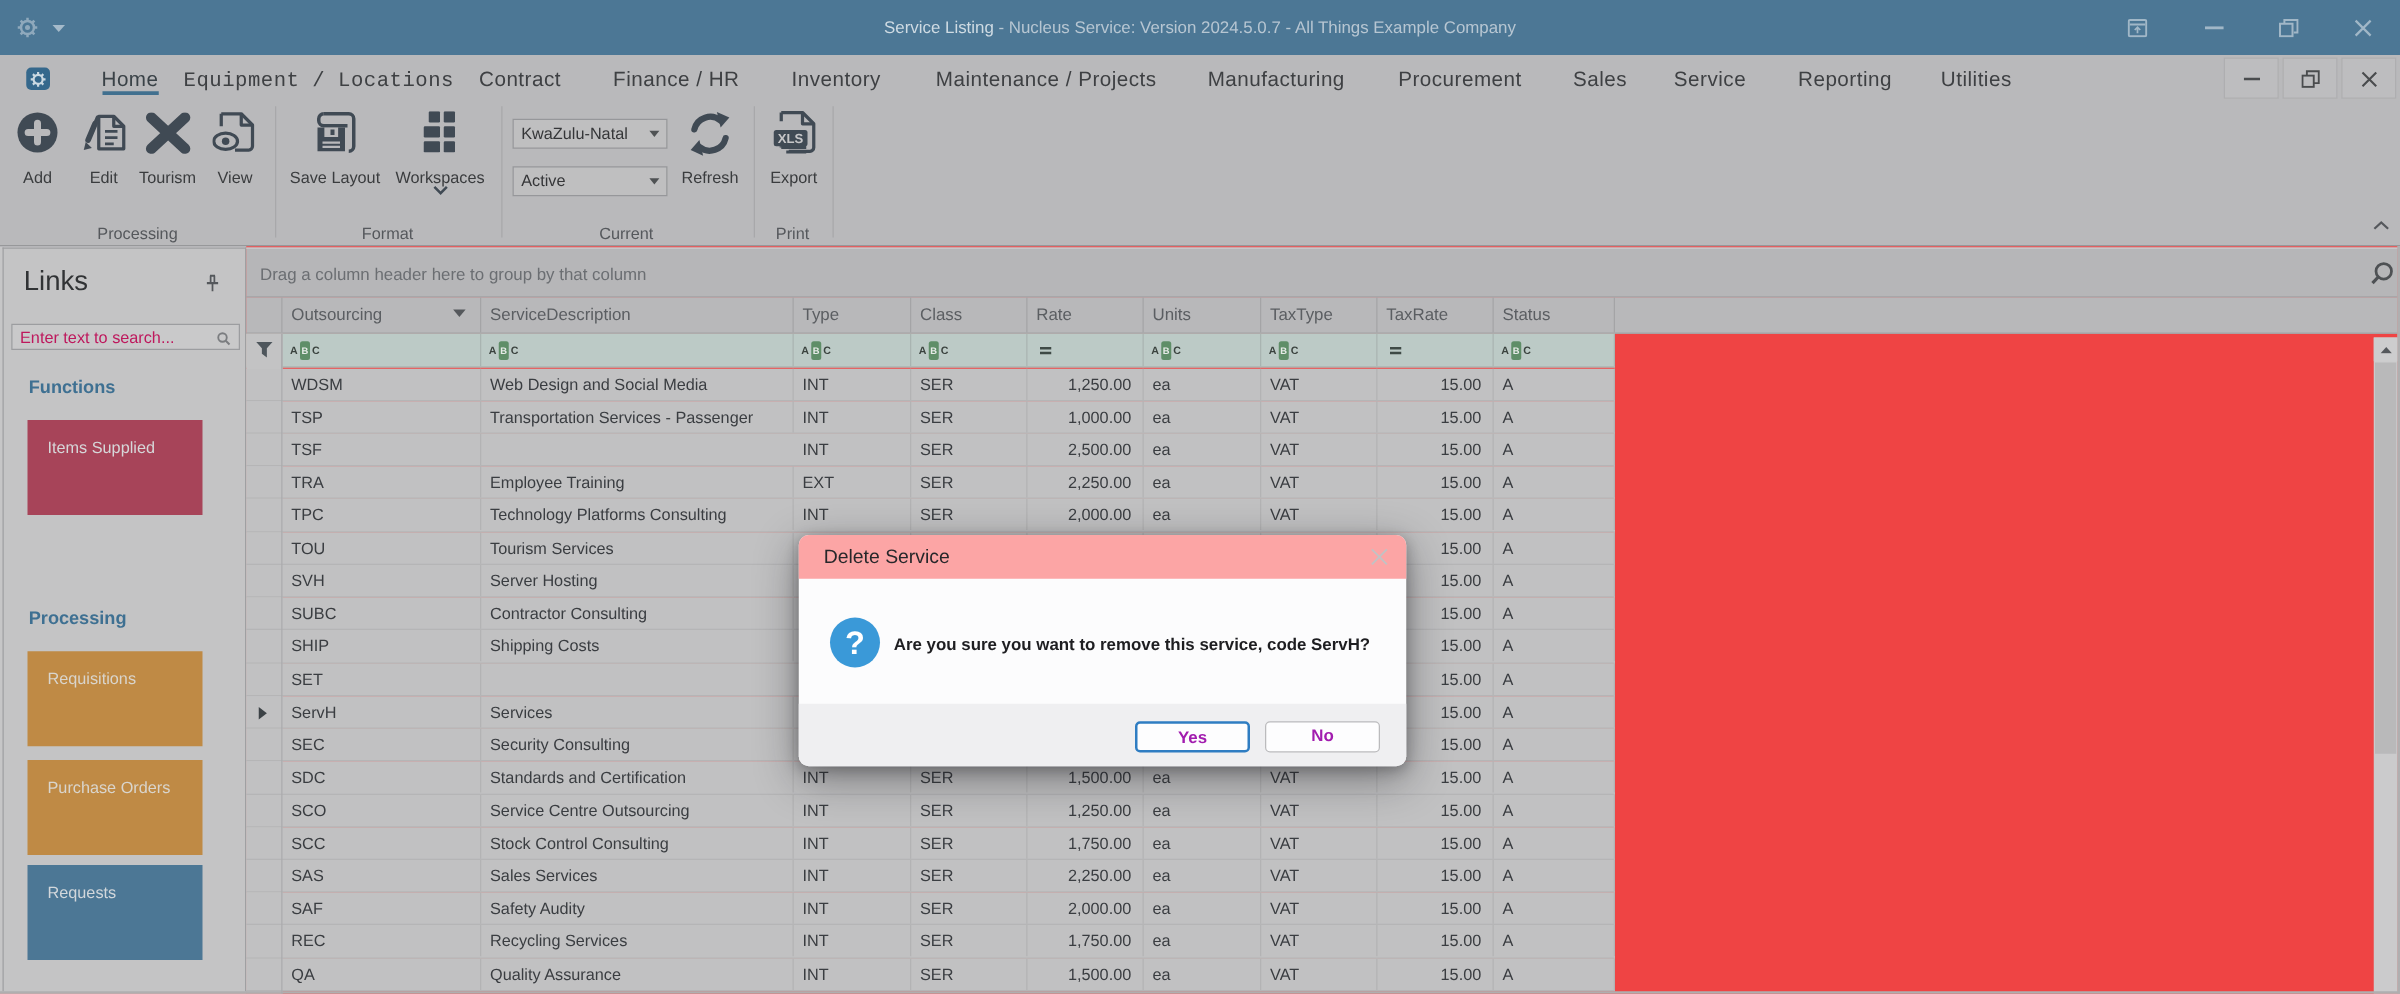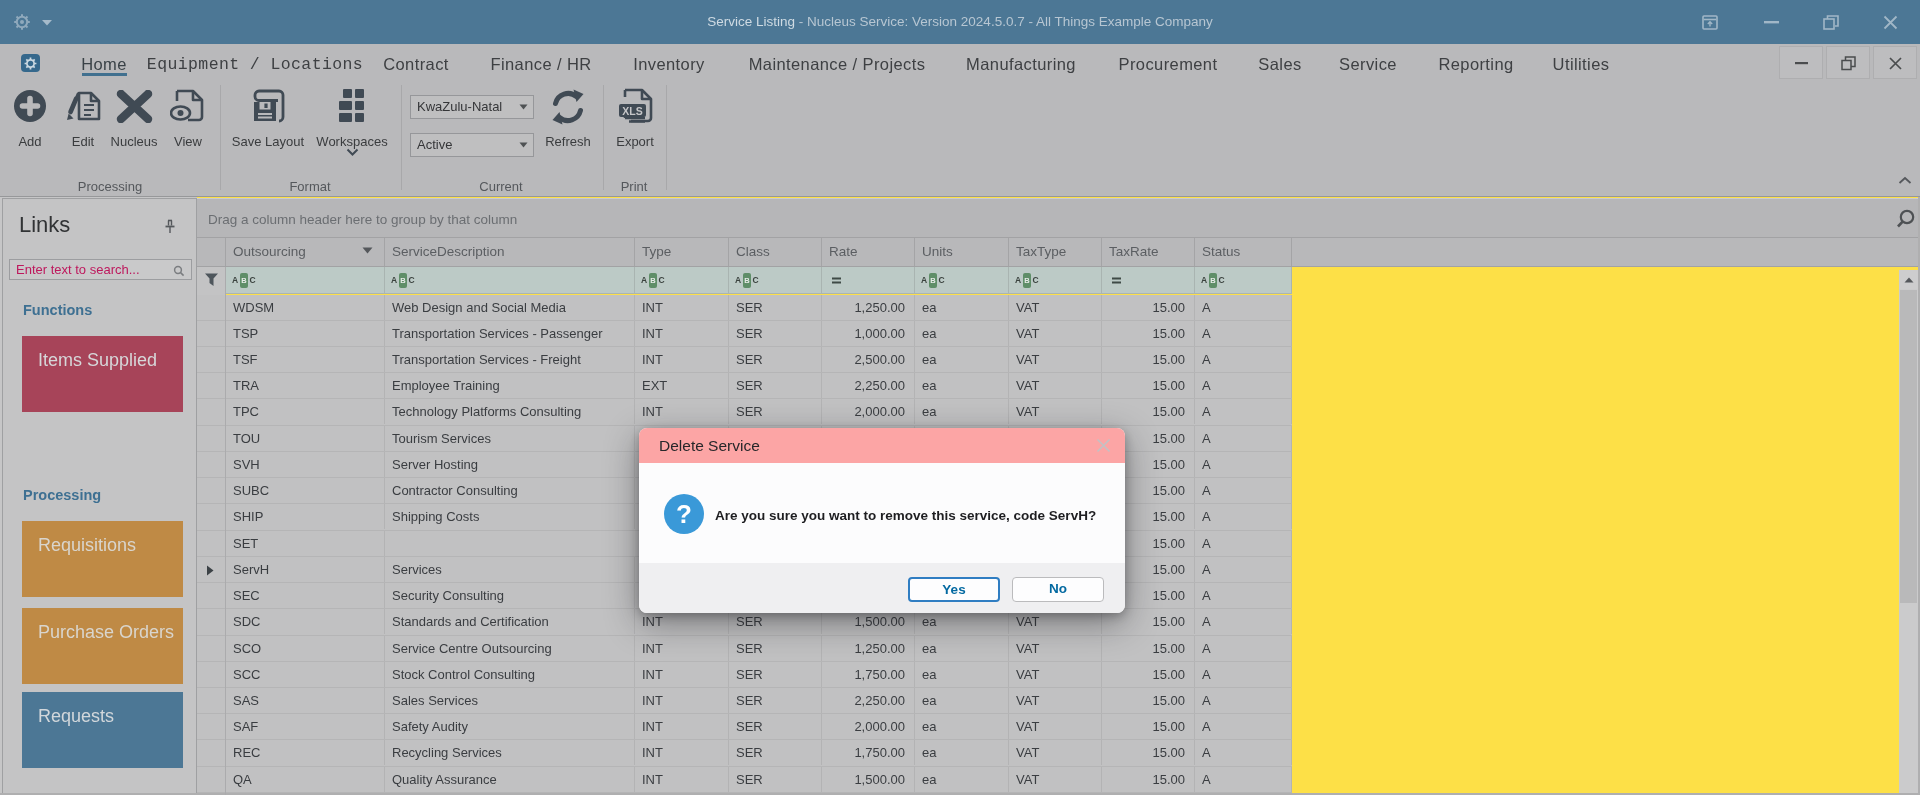--- a/index.html
+++ b/index.html
@@ -22,24 +22,24 @@
 .vsep { position:absolute; top:41px; width:1px; height:105px; background:#A8A8AA; }
 .winbtn { position:absolute; top:2px; width:44px; height:33px; background:#BDBDBF; border:1px solid #AEAEB0; }
 .combo { position:absolute; left:410px; width:124px; height:24px; background:#BFBFC0; border:1px solid #96979A; font-size:13px; color:#353638; line-height:22px; padding-left:6px; }
 .combo svg { position:absolute; right:5px; top:8px; }
 
 
 #panel { position:absolute; left:2px; top:198px; width:195px; height:595px; background:#C4C4C5; border:1px solid #9FA0A2; border-bottom:none; }
 #linkstitle { position:absolute; left:16px; top:13px; font-size:22px; color:#313335; }
 #searchbox { position:absolute; left:6px; top:60px; width:183px; height:21px; background:#C9C9CA; border:1px solid #9C9DA0; font-size:13px; color:#be185d; line-height:19px; padding-left:6px; }
 .sideheading { position:absolute; left:20px; font-size:14.5px; font-weight:bold; color:#3E7092; }
-.sidebox { position:absolute; left:19px; width:161px; height:76px; font-size:18px; padding:14px 0 0 16px; }
-
-
-#grid { position:absolute; left:197px; top:197px; width:1721px; height:598px; background:#fde047; }
+.sidebox { position:absolute; left:19px; width:140px; height:76px; font-size:13px; padding:14px 0 0 16px; }
+
+
+#grid { position:absolute; left:197px; top:197px; width:1721px; height:598px; background:#ef4444; }
 #groupband { position:absolute; left:0; top:1px; width:1721px; height:40px; background:#B6B6B8; border-top:1px solid #CCCCCE; border-bottom:1px solid #A2A2A4; }
 #groupband span { position:absolute; left:11px; top:13px; font-size:13.5px; color:#6B6E72; }
 #headrow { position:absolute; left:0; top:41px; width:1721px; height:29px; background:#B8B8BA; border-bottom:1px solid #A2A2A4; }
 .hcell { position:absolute; top:0; height:28px; border-right:1px solid #A4A4A6; font-size:13.5px; color:#5B5E62; line-height:28px; padding-left:7px; }
 #filtrow { position:absolute; left:0; top:70px; width:1095px; height:27px; background:#BCCAC6; border-bottom:1px solid #ABB5B2; }
 .fcell { position:absolute; top:0; height:26px; border-right:1px solid #A9B4B1; }
 #rows { position:absolute; left:0; top:97.5px; width:1095px; }
 .row { position:relative; width:1095px; height:26.24px; border-bottom:1px solid #B5B5B6; background:#C1C1C2; }
 .cell { position:absolute; top:0; height:25px; line-height:26px; font-size:13px; color:#3A3D41; border-right:1px solid #B3B3B4; padding-left:7px; white-space:nowrap; overflow:hidden; }
 .num { text-align:right; padding-right:9px; padding-left:0; }
@@ -59,21 +59,21 @@
 #scrollbtn { position:absolute; left:0; top:0; width:19px; height:19px; background:#CDCDCE; }
 #scrollthumb { position:absolute; left:1px; top:20px; width:17px; height:313px; background:#B9B9BA; }
 
 
 #dlg { position:absolute; left:639px; top:428px; width:486px; height:185px; background:#FCFCFD; border-radius:8px; box-shadow:0 10px 34px rgba(20,20,25,0.42), 0 3px 10px rgba(20,20,25,0.28); z-index:50; }
 #dlghead { position:absolute; left:0; top:0; width:486px; height:35px; background:#fca5a5; border-radius:8px 8px 0 0; }
 #dlghead span { position:absolute; left:20px; top:9px; font-size:15.5px; color:#27272A; }
 #dlgfoot { position:absolute; left:0; top:135px; width:486px; height:50px; background:#EFEFF1; border-radius:0 0 8px 8px; }
 #dlgq { position:absolute; left:664px; top:494px; width:40px; height:40px; border-radius:50%; background:#3A99D8; color:#FFFFFF; font-size:26px; font-weight:bold; text-align:center; line-height:40px; z-index:51; }
 #dlgmsg { position:absolute; left:715px; top:508px; width:420px; white-space:nowrap; z-index:51; font-size:13.5px; font-weight:bold; color:#1E1E21; }
-.dlgbtn { position:absolute; top:577px; width:92px; height:25px; background:#FDFDFE; border-radius:4px; z-index:51; font-size:13.5px; font-weight:bold; color:#0369a1; text-align:center; line-height:22px; }
+.dlgbtn { position:absolute; top:577px; width:92px; height:25px; background:#FDFDFE; border-radius:4px; z-index:51; font-size:13.5px; font-weight:bold; color:#a21caf; text-align:center; line-height:22px; }
 .abc { position:absolute; left:6px; top:6px; display:flex; align-items:center; height:15px; }
 .abc .a { font-size:8.5px; font-weight:bold; color:#3A423E; line-height:9px; }
 .abc .b { font-size:7.5px; font-weight:bold; color:#E6EAE7; background:#5F8E68; border-radius:2px; padding:3.5px 1.5px 4px 1.5px; margin:0 1.5px; line-height:7px; }
 .eqi { position:absolute; left:9px; top:9px; }
 #dlgclose { position:absolute; right:14px; top:10px; }
 .edge { position:absolute; background:#AFAFB0; }
 .cell i { font-style:normal; display:inline-block; transform:none; white-space:nowrap; }
 </style>
 </head>
 <body>
@@ -197,21 +197,21 @@
   <span class="tab" style="left:837px;">Maintenance / Projects</span>
   <span class="tab" style="left:1021px;">Manufacturing</span>
   <span class="tab" style="left:1168px;">Procurement</span>
   <span class="tab" style="left:1280px;">Sales</span>
   <span class="tab" style="left:1368px;">Service</span>
   <span class="tab" style="left:1476px;">Reporting</span>
   <span class="tab" style="left:1581px;">Utilities</span>
 
   <span class="ribbonlabel" style="left:30px;">Add</span>
   <span class="ribbonlabel" style="left:83px;">Edit</span>
-  <span class="ribbonlabel" style="left:134px;">Nucleus</span>
+  <span class="ribbonlabel" style="left:134px;">Tourism</span>
   <span class="ribbonlabel" style="left:188px;">View</span>
   <span class="ribbonlabel" style="left:268px;">Save Layout</span>
   <span class="ribbonlabel" style="left:352px;">Workspaces</span>
   <span class="ribbonlabel" style="left:568px;">Refresh</span>
   <span class="ribbonlabel" style="left:635px;">Export</span>
 
   <span class="grouplabel" style="left:110px;">Processing</span>
   <span class="grouplabel" style="left:310px;">Format</span>
   <span class="grouplabel" style="left:501px;">Current</span>
   <span class="grouplabel" style="left:634px;">Print</span>
@@ -382,21 +382,20 @@
     <div class="cell k3">INT</div>
     <div class="cell k4">SER</div>
     <div class="cell k5 num">1,000.00</div>
     <div class="cell k6">ea</div>
     <div class="cell k7">VAT</div>
     <div class="cell k8 num">15.00</div>
     <div class="cell k9">A</div>
   </div>
   <div class="row">
     <div class="cell k1">TSF</div>
-    <div class="cell k2"><i>Transportation Services - Freight</i></div>
     <div class="cell k3">INT</div>
     <div class="cell k4">SER</div>
     <div class="cell k5 num">2,500.00</div>
     <div class="cell k6">ea</div>
     <div class="cell k7">VAT</div>
     <div class="cell k8 num">15.00</div>
     <div class="cell k9">A</div>
   </div>
   <div class="row">
     <div class="cell k1">TRA</div>

